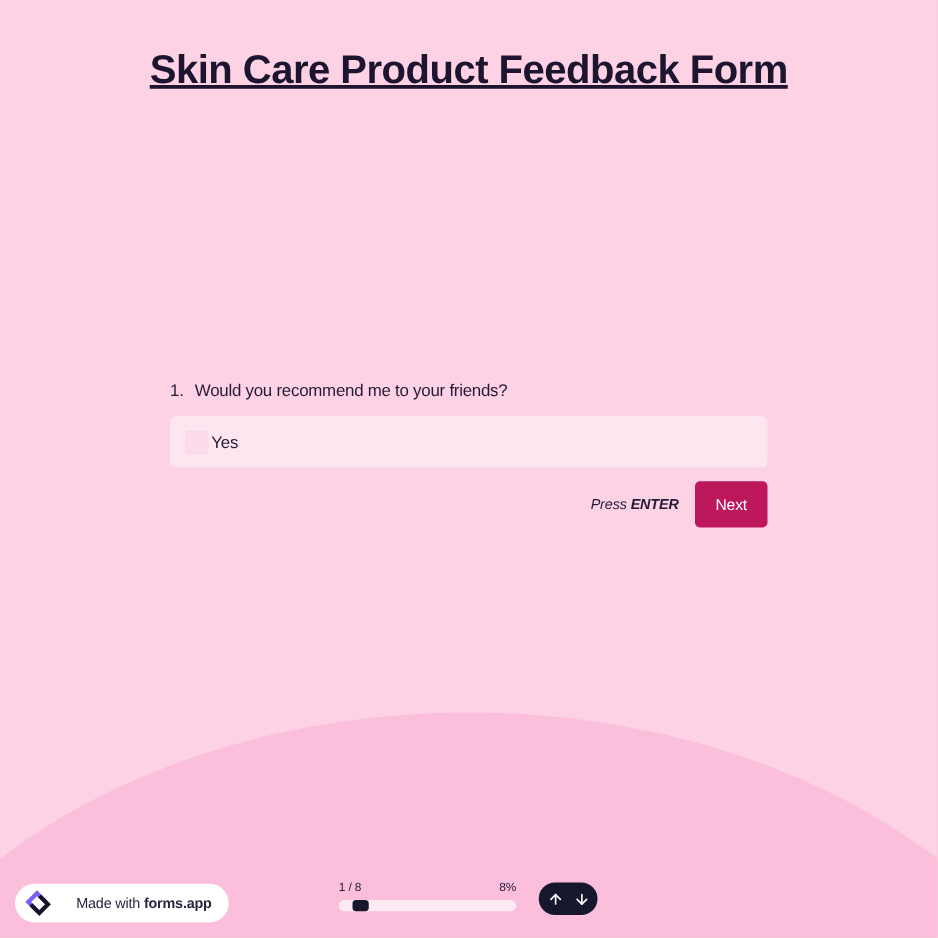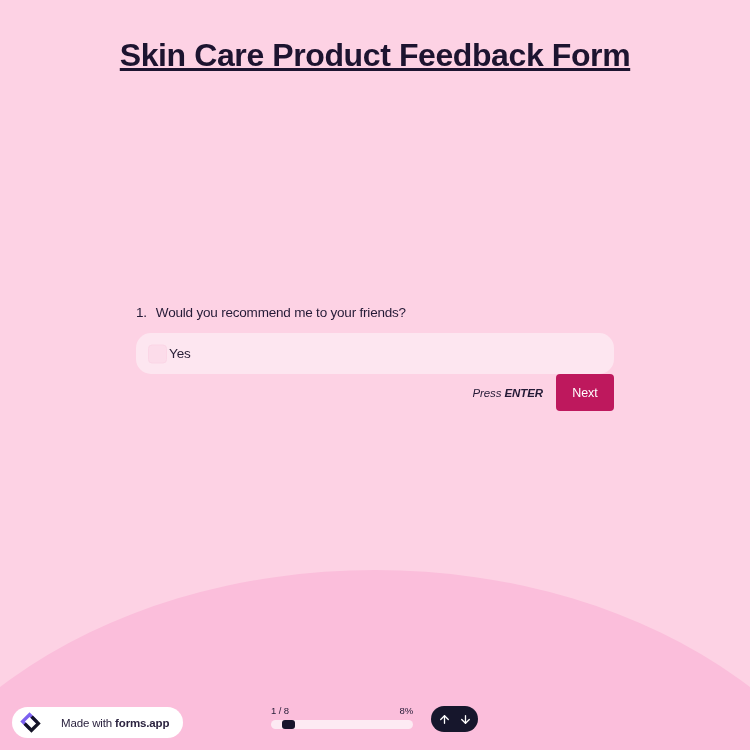--- a/index.html
+++ b/index.html
@@ -60,21 +60,21 @@
 
   .options {
     display:flex;
     gap:10px;
   }
   .option {
     position:relative;
     flex:1;
     height:41px;
     background:#fde6f0;
-    border-radius:15px;
+    border-radius:5px;
     display:flex;
     align-items:center;
     cursor:pointer;
   }
   .opt-key {
     position:absolute;
     left:12px; top:50%;
     transform:translateY(-50%);
     width:19px; height:19px;
     border-radius:4px;
@@ -84,21 +84,21 @@
   .opt-label {
     margin-left:33px;
     font-size:13.5px;
     color:#2a2038;
     letter-spacing:-0.1px;
   }
 
   
   .actions {
     position:absolute;
-    left:136px; top:374px;
+    left:136px; top:385px;
     width:478px;
     display:flex;
     align-items:center;
     justify-content:flex-end;
     gap:13px;
   }
   .press-enter {
     font-size:11.5px;
     font-style:italic;
     color:#241a36;

